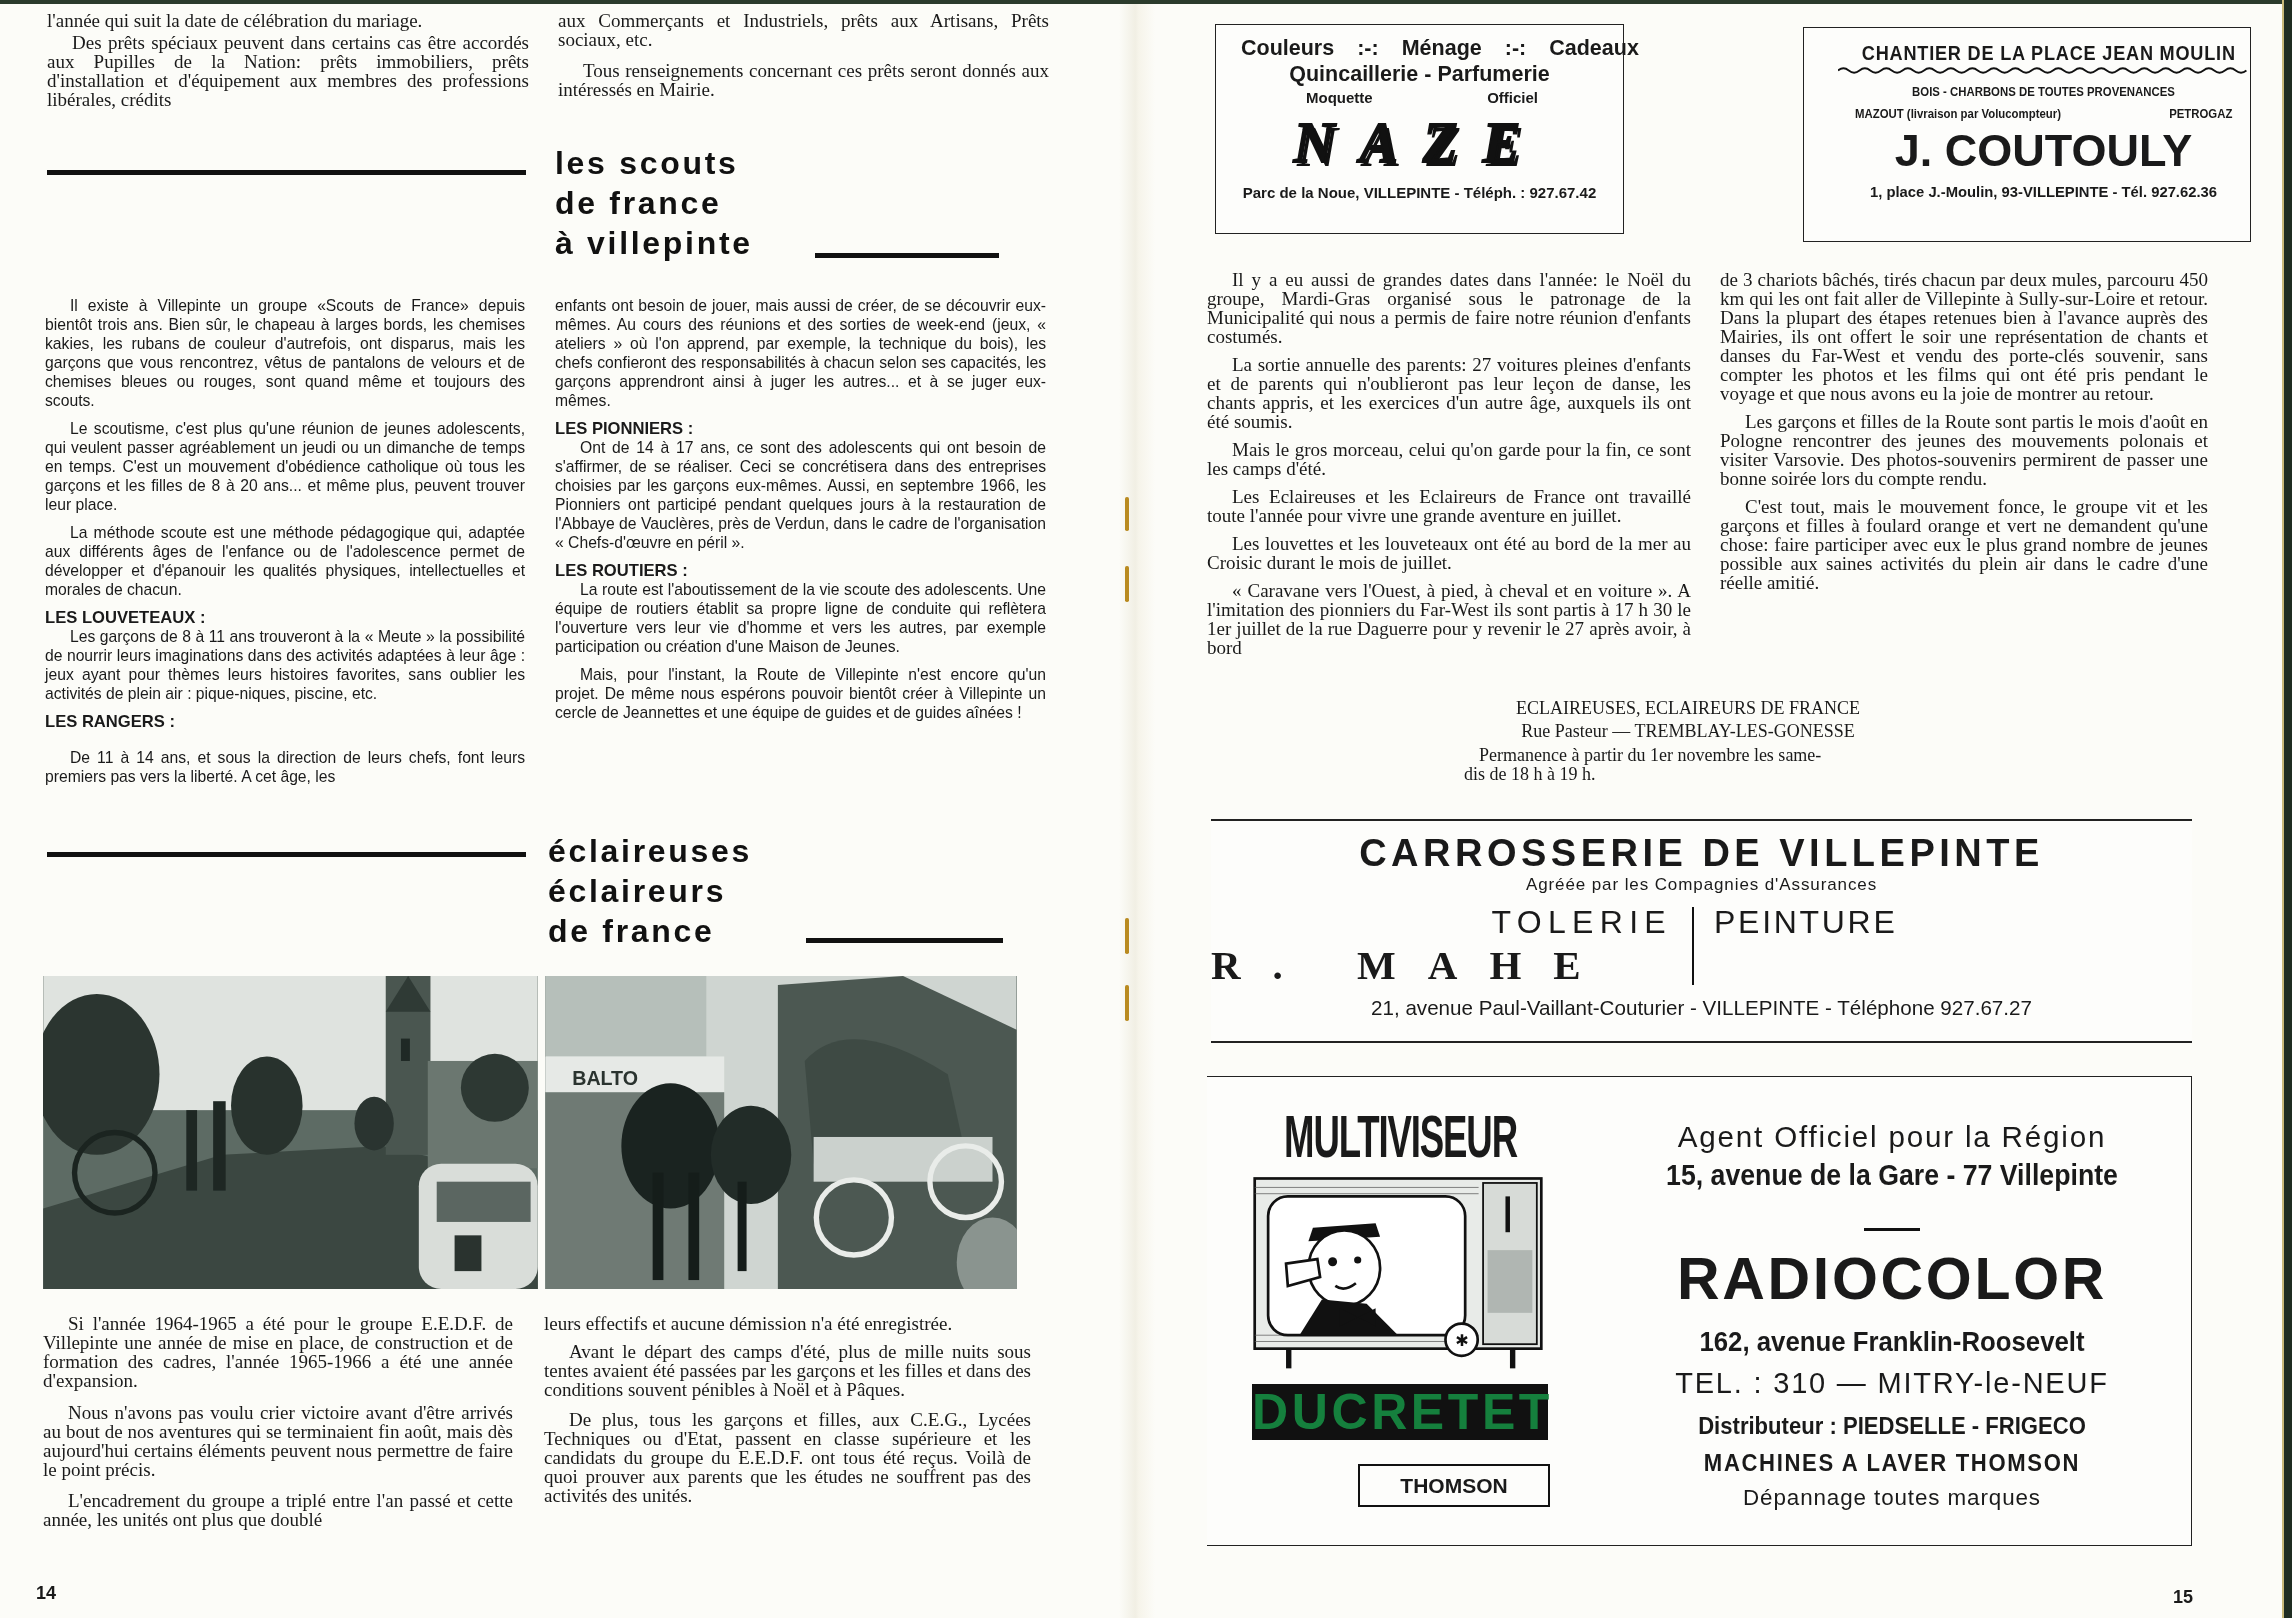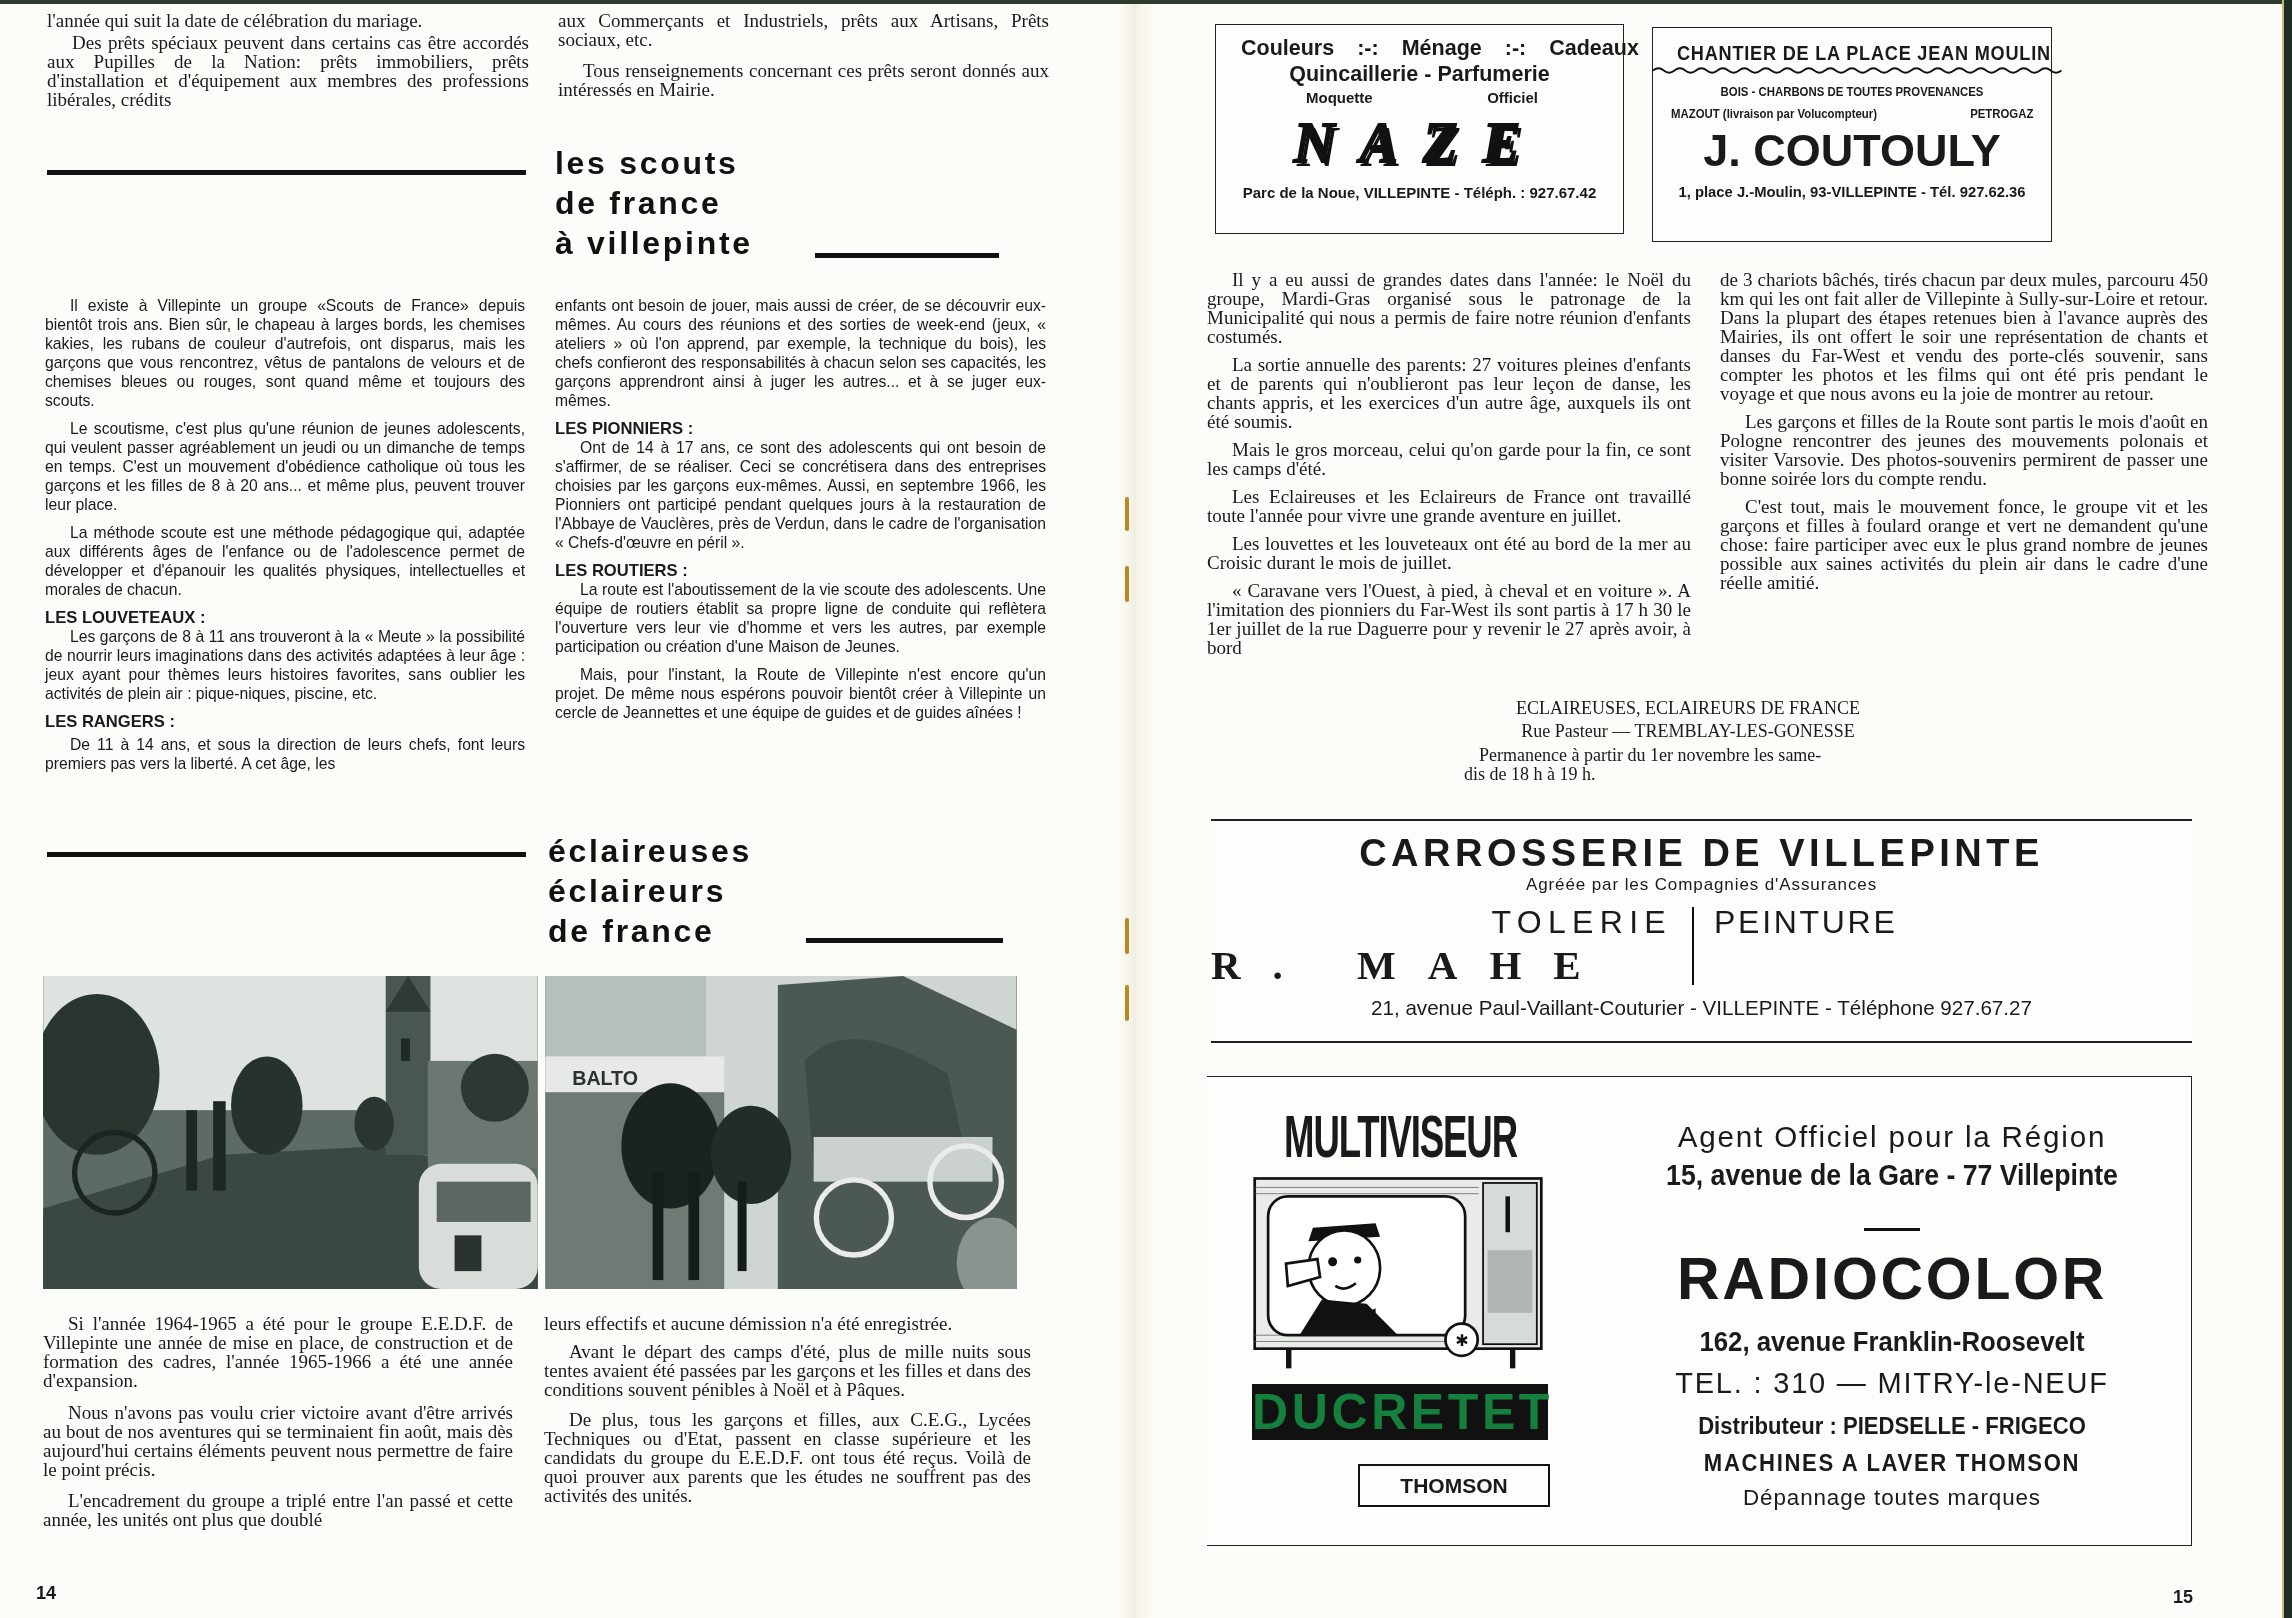--- a/index.html
+++ b/index.html
@@ -64,21 +64,21 @@
 </div>
 <div class="rule" style="left:815px; top:253px; width:184px;"></div>
 
 <div class="col txt-sans" style="left:45px; top:296px; width:480px;" id="scouts-col1">
     <p>Il existe à Villepinte un groupe «Scouts de France» depuis bientôt trois ans. Bien sûr, le chapeau à larges bords, les chemises kakies, les rubans de couleur d'autrefois, ont disparus, mais les garçons que vous rencontrez, vêtus de pantalons de velours et de chemises bleues ou rouges, sont quand même et toujours des scouts.</p>
     <p>Le scoutisme, c'est plus qu'une réunion de jeunes adolescents, qui veulent passer agréablement un jeudi ou un dimanche de temps en temps. C'est un mouvement d'obédience catholique où tous les garçons et les filles de 8 à 20 ans... et même plus, peuvent trouver leur place.</p>
     <p>La méthode scoute est une méthode pédagogique qui, adaptée aux différents âges de l'enfance ou de l'adolescence permet de développer et d'épanouir les qualités physiques, intellectuelles et morales de chacun.</p>
     <div class="subhead">LES LOUVETEAUX :</div>
     <p style="margin-top: 0px;">Les garçons de 8 à 11 ans trouveront à la « Meute » la possibilité de nourrir leurs imaginations dans des activités adaptées à leur âge : jeux ayant pour thèmes leurs histoires favorites, sans oublier les activités de plein air : pique-niques, piscine, etc.</p>
     <div class="subhead">LES RANGERS :</div>
-    <p style="margin-top: 4px;">De 11 à 14 ans, et sous la direction de leurs chefs, font leurs premiers pas vers la liberté. A cet âge, les</p>
+    <p style="margin-top: 17px;">De 11 à 14 ans, et sous la direction de leurs chefs, font leurs premiers pas vers la liberté. A cet âge, les</p>
   </div>
 <div class="col txt-sans" style="left:555px; top:296px; width:491px;" id="scouts-col2">
     <p class="noindent">enfants ont besoin de jouer, mais aussi de créer, de se découvrir eux-mêmes. Au cours des réunions et des sorties de week-end (jeux, « ateliers » où l'on apprend, par exemple, la technique du bois), les chefs confieront des responsabilités à chacun selon ses capacités, les garçons apprendront ainsi à juger les autres... et à se juger eux-mêmes.</p>
     <div class="subhead">LES PIONNIERS :</div>
     <p style="margin-top: 0px;">Ont de 14 à 17 ans, ce sont des adolescents qui ont besoin de s'affirmer, de se réaliser. Ceci se concrétisera dans des entreprises choisies par les garçons eux-mêmes. Aussi, en septembre 1966, les Pionniers ont participé pendant quelques jours à la restauration de l'Abbaye de Vauclères, près de Verdun, dans le cadre de l'organisation « Chefs-d'œuvre en péril ».</p>
     <div class="subhead">LES ROUTIERS :</div>
     <p style="margin-top: 0px;">La route est l'aboutissement de la vie scoute des adolescents. Une équipe de routiers établit sa propre ligne de conduite qui reflètera l'ouverture vers leur vie d'homme et vers les autres, par exemple participation ou création d'une Maison de Jeunes.</p>
     <p>Mais, pour l'instant, la Route de Villepinte n'est encore qu'un projet. De même nous espérons pouvoir bientôt créer à Villepinte un cercle de Jeannettes et une équipe de guides et de guides aînées !</p>
   </div>
 
@@ -156,21 +156,21 @@
   </div>
   <div class="line" style="font-size:21.5px; font-weight:bold; margin-top:1.8px;">Quincaillerie - Parfumerie</div>
   <div class="line" style="display:flex; justify-content:space-between; padding:0 85px 0 90px; font-size:15px; font-weight:bold; margin-top:1.8px;">
     <span>Moquette</span>
     <span>Officiel</span>
   </div>
   <div class="line" style="font-family:'Liberation Serif','DejaVu Serif',serif; font-size:57px; font-weight:900; font-style:italic; letter-spacing:25px; color:#111; -webkit-text-stroke:1.8px #111; text-shadow:3.6px 3.6px 0 #111; margin-top:3.6px;">NAZE</div>
   <div class="line" style="font-size:15px; font-weight:bold; margin-top:9px;">Parc de la Noue, VILLEPINTE - Téléph. : 927.67.42</div>
 </div>
 
-<div class="ad sans" style="left:1652px; top:27px; width:400px; height:215px;">
+<div class="ad sans" style="left:1803px; top:27px; width:448px; height:215px;padding-left:33px;">
   <div class="line" style="font-size:20.6px; font-weight:bold; margin-top:12.5px; letter-spacing:0.9px; transform:scaleX(0.88);">CHANTIER DE LA PLACE JEAN MOULIN</div>
   <svg width="412" height="9" style="display:block; margin:1.8px auto 0;" viewBox="0 0 460 10">
     <path d="M0,5 Q6,0 12,5 T24,5 T36,5 T48,5 T60,5 T72,5 T84,5 T96,5 T108,5 T120,5 T132,5 T144,5 T156,5 T168,5 T180,5 T192,5 T204,5 T216,5 T228,5 T240,5 T252,5 T264,5 T276,5 T288,5 T300,5 T312,5 T324,5 T336,5 T348,5 T360,5 T372,5 T384,5 T396,5 T408,5 T420,5 T432,5 T444,5 T456,5" fill="none" stroke="#111" stroke-width="2"></path>
   </svg>
   <div class="line" style="font-size:13.4px; font-weight:bold; margin-top:9px; transform:scaleX(0.85);">BOIS - CHARBONS DE TOUTES PROVENANCES</div>
   <div class="line" style="display:flex; justify-content:space-between; padding:0 18px; font-size:13.4px; font-weight:bold; margin-top:7px;">
     <span style="transform:scaleX(0.85); transform-origin:left;">MAZOUT (livraison par Volucompteur)</span>
     <span style="transform:scaleX(0.85); transform-origin:right;">PETROGAZ</span>
   </div>
   <div class="line" style="font-size:45px; font-weight:900; margin-top:3.6px;">J. COUTOULY</div>

